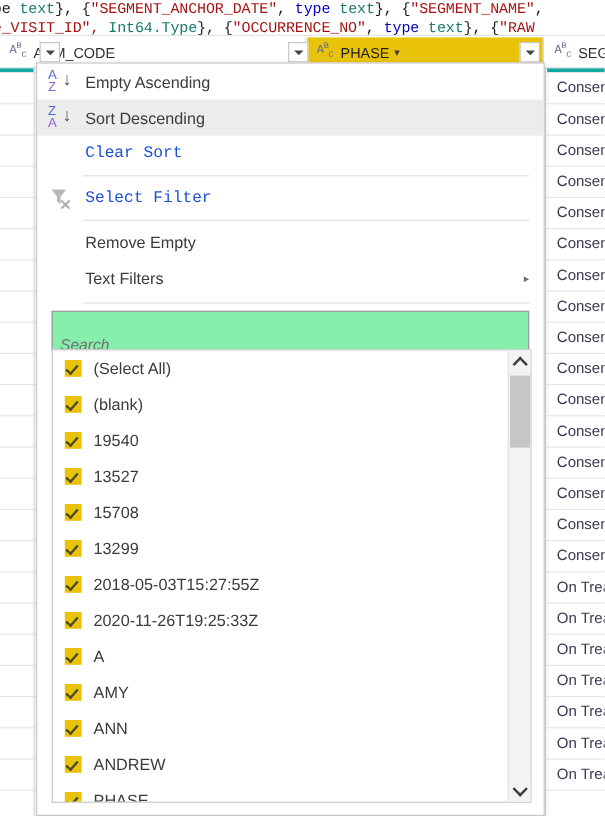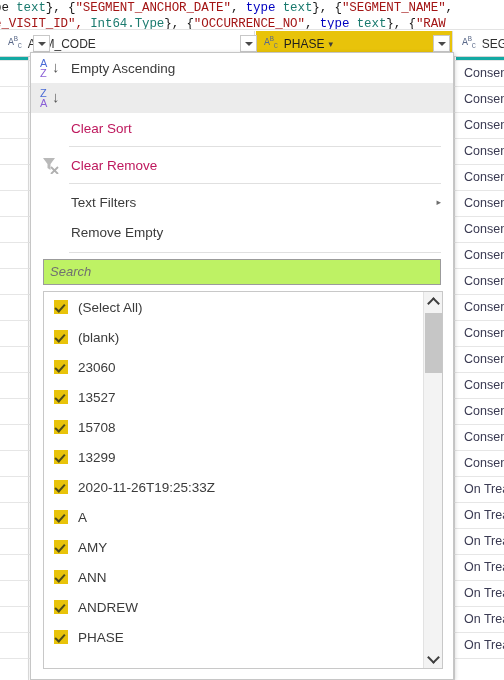--- a/index.html
+++ b/index.html
@@ -168,21 +168,21 @@
     height: 30px;
     display: flex;
     align-items: center;
     box-sizing: border-box;
     padding-left: 0;
     font-size: 13.5px;
     color: #3b3b3b;
     cursor: default;
   }
   .menu-item.hover { background: #ececec; }
-  .menu-item.disabled { color: #be185d; }
+  .menu-item.disabled { color: #1d4ed8; font-family: Liberation Mono, monospace; }
   .mi-icon {
     width: 40px;
     min-width: 40px;
     display: flex;
     align-items: center;
     justify-content: center;
   }
   .mi-label { white-space: nowrap; }
   .mi-arrow {
     position: absolute;
@@ -217,22 +217,22 @@
 
   
   .search-wrap {
     margin: 6px 12px 0 12px;
   }
   .search-box {
     width: 100%;
     height: 26px;
     box-sizing: border-box;
     border: 1px solid #9b9b9b;
-    background: #bef264;
-    padding: 0 6px;
+    background: #86efac;
+    padding: 16px 6px;
     font-family: "Liberation Sans", sans-serif;
     font-size: 13px;
     font-style: italic;
     color: #707070;
     line-height: 24px;
   }
 
   
   .list-wrap {
     position: absolute;
@@ -425,78 +425,83 @@
         <span class="mi-label">Empty Ascending</span>
       </div>
       <div class="menu-item hover">
         <span class="mi-icon">
           <span class="az-icon">
             <span class="l top">Z</span>
             <span class="l bot">A</span>
             <span class="arrow">↓</span>
           </span>
         </span>
+        <span class="mi-label">Sort Descending</span>
       </div>
       <div class="menu-item disabled">
         <span class="mi-icon"></span>
         <span class="mi-label">Clear Sort</span>
       </div>
       <div class="menu-sep"></div>
       <div class="menu-item disabled">
         <span class="mi-icon">
           <span class="funnel"><svg width="20" height="18" viewBox="0 0 20 18">
               <path d="M2 2 L14 2 L9.5 8 L9.5 14 L6.5 12 L6.5 8 Z" fill="#b9b9b9"></path>
               <path d="M10 11 L17 18 M17 11 L10 18" stroke="#b0b0b0" stroke-width="1.8" fill="none"></path>
             </svg></span>
         </span>
-        <span class="mi-label">Clear Remove</span>
+        <span class="mi-label">Select Filter</span>
       </div>
       <div class="menu-sep"></div>
+      <div class="menu-item">
+        <span class="mi-icon"></span>
+        <span class="mi-label">Remove Empty</span>
+      </div>
       <div class="menu-item">
         <span class="mi-icon"></span>
         <span class="mi-label">Text Filters</span>
         <span class="mi-arrow">▸</span>
       </div>
-      <div class="menu-item">
-        <span class="mi-icon"></span>
-        <span class="mi-label">Remove Empty</span>
-      </div>
     </div>
 
   <div class="menu-sep wide"></div>
 
   <div class="search-wrap">
     <div class="search-box">Search</div>
   </div>
 
   <div class="list-wrap">
     <div class="list-scroll" id="check-list">
         <div class="list-item">
           <span class="cb"></span>
           <span class="li-label">(Select All)</span>
         </div>
         <div class="list-item">
           <span class="cb"></span>
           <span class="li-label">(blank)</span>
         </div>
         <div class="list-item">
           <span class="cb"></span>
-          <span class="li-label">23060</span>
+          <span class="li-label">19540</span>
         </div>
         <div class="list-item">
           <span class="cb"></span>
           <span class="li-label">13527</span>
         </div>
         <div class="list-item">
           <span class="cb"></span>
           <span class="li-label">15708</span>
         </div>
         <div class="list-item">
           <span class="cb"></span>
           <span class="li-label">13299</span>
+        </div>
+        <div class="list-item">
+          <span class="cb"></span>
+          <span class="li-label">2018-05-03T15:27:55Z</span>
         </div>
         <div class="list-item">
           <span class="cb"></span>
           <span class="li-label">2020-11-26T19:25:33Z</span>
         </div>
         <div class="list-item">
           <span class="cb"></span>
           <span class="li-label">A</span>
         </div>
         <div class="list-item">

